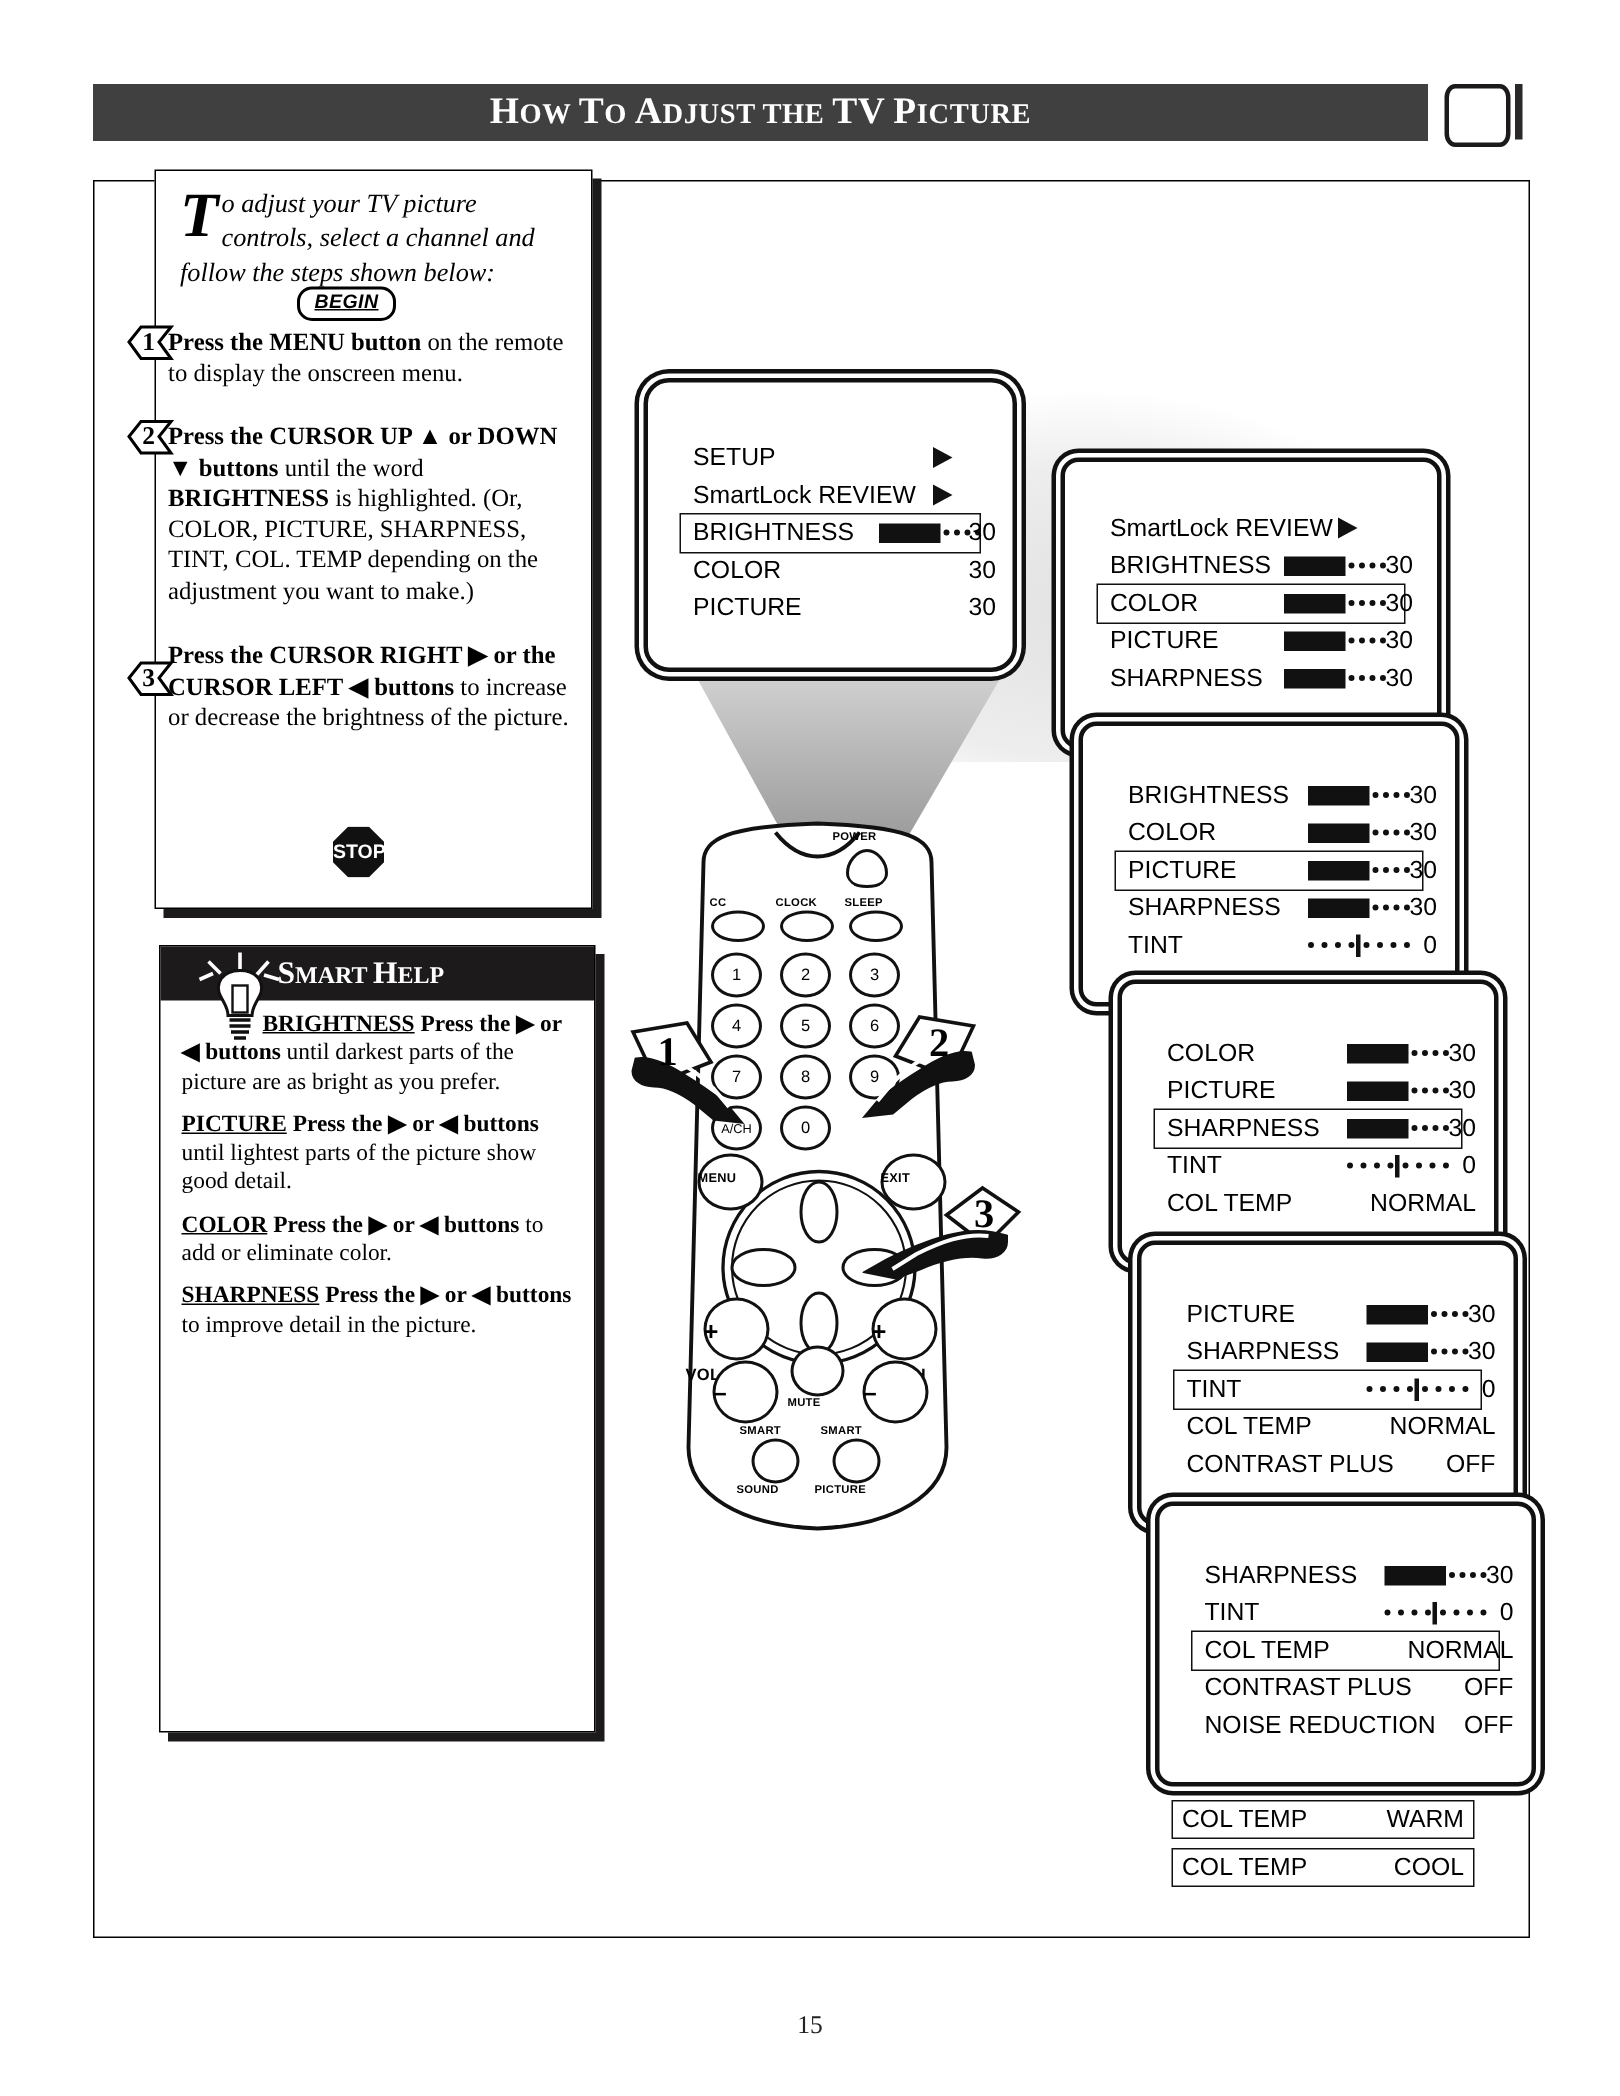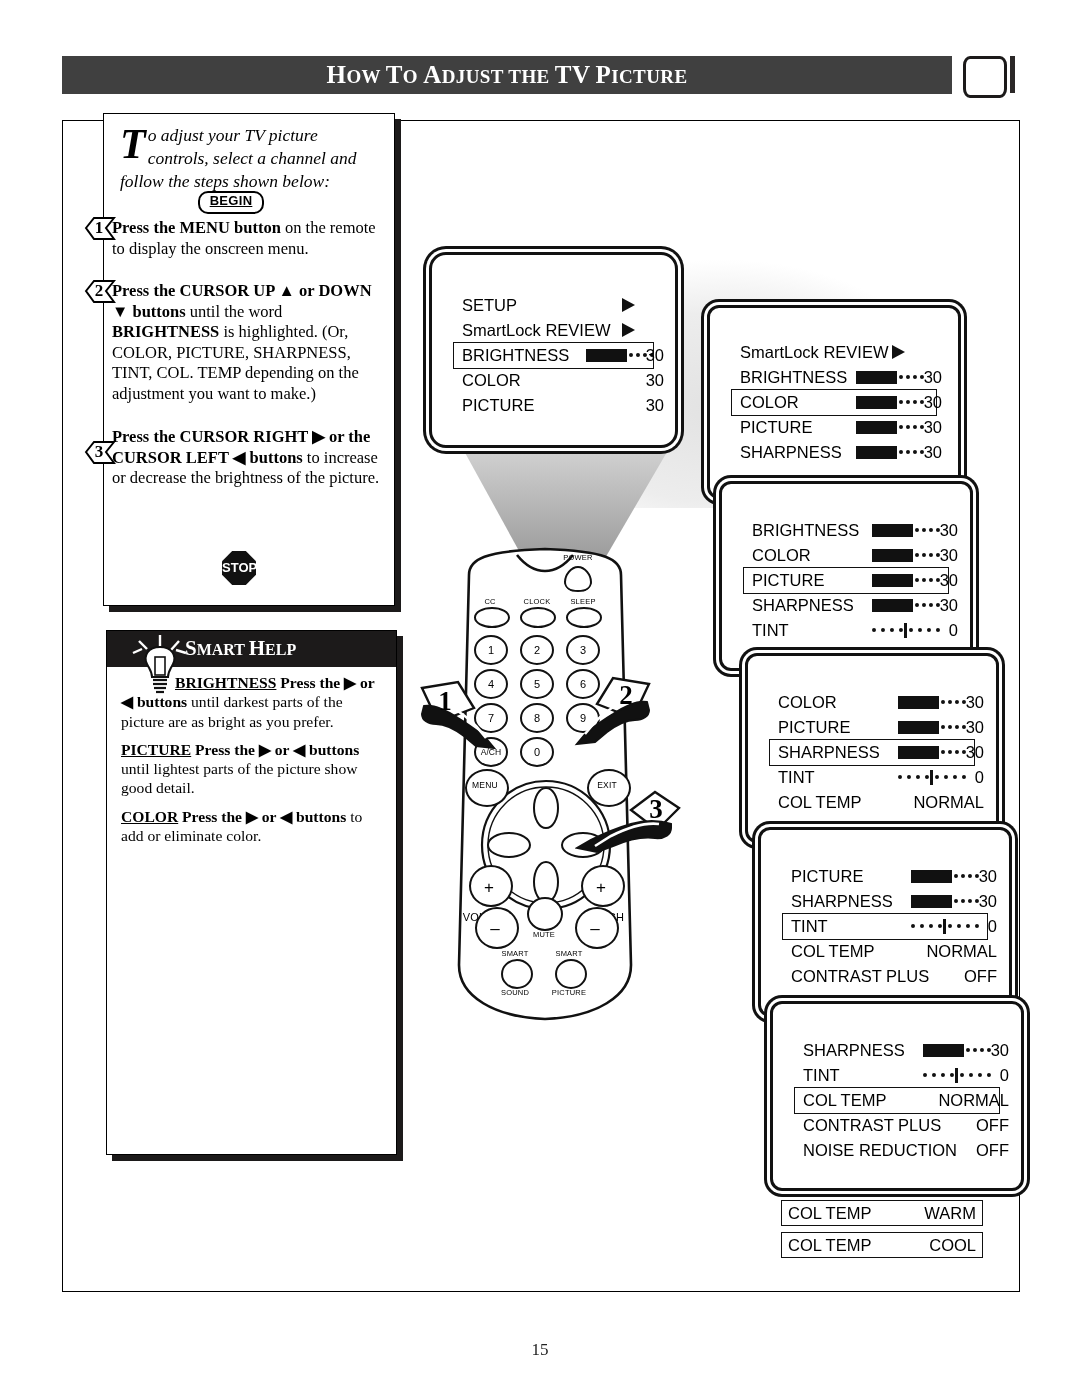--- a/index.html
+++ b/index.html
@@ -17,21 +17,21 @@
   #page-frame{position:absolute;left:62px;top:120px;width:956px;height:1170px;border:1px solid #000;}
 
   
   #intro-box{position:absolute;left:103px;top:113px;width:290px;height:491px;background:#fff;border:1px solid #000;
     box-shadow:6px 6px 0 #1c1a1a;}
   #intro-text{position:absolute;left:16px;top:10px;width:262px;font-style:italic;font-size:17.5px;line-height:23px;}
   #intro-text .dropcap{float:left;font-size:42px;line-height:36px;font-weight:bold;font-style:italic;padding-right:2px;margin-top:2px;}
 
   #begin-badge{position:absolute;left:198px;top:191px;width:62px;height:19px;border:2px solid #000;border-radius:10px;
     text-align:center;line-height:16px;font-family:"Liberation Sans",sans-serif;font-weight:bold;font-size:13px;
-    letter-spacing:.3px;text-decoration:underline;}
+    letter-spacing:.3px;text-decoration:underline;font-style:italic;}
 
   .step{position:absolute;width:272px;font-size:16.5px;line-height:20.5px;}
   .step b{font-weight:bold;}
   #step1{left:112px;top:218px;}
   #step2{left:112px;top:281px;}
   #step3{left:112px;top:427px;}
   .stepnum{position:absolute;width:30px;height:24px;font-family:"Liberation Serif",serif;font-weight:bold;font-size:17px;
     text-align:center;line-height:23px;}
   .stepnum svg{position:absolute;left:0;top:0;}
   .stepnum span{position:relative;z-index:2;display:block;}
@@ -82,22 +82,22 @@
   .tintbar .tick{position:absolute;top:-1px;width:3px;height:15px;background:#111;}
 
   
   .ctbox{position:absolute;border:1.5px solid #111;background:#fff;height:24px;
     font-family:"Liberation Sans",sans-serif;font-size:16.5px;line-height:24px;}
   .ctbox .lbl{position:absolute;left:6px;top:0;}
   .ctbox .val{position:absolute;right:6px;top:0;}
 
   
   #remote{position:absolute;left:455px;top:545px;width:180px;height:480px;}
-  .rm-label{position:absolute;font-family:"Liberation Sans",sans-serif;font-weight:normal;font-size:7.5px;
-    text-align:center;letter-spacing:.2px;}
+  .rm-label{position:absolute;font-family:"Liberation Sans",sans-serif;font-weight:bold;font-size:7.5px;
+    text-align:left;letter-spacing:.2px;}
   .rm-key{position:absolute;border:2px solid #111;border-radius:50%;background:#fff;
     font-family:"Liberation Sans",sans-serif;font-size:11px;text-align:center;}
   .rm-oval{position:absolute;border:2px solid #111;border-radius:50%;background:#fff;}
   .ptr{position:absolute;}
   .ptr .pnum{position:absolute;width:46px;height:46px;text-align:center;line-height:46px;
     font-family:"Liberation Serif",serif;font-weight:bold;font-size:27px;}
 
   #page-num{position:absolute;left:0;top:1340px;width:1080px;text-align:center;font-size:17px;color:#222;}
 </style>
 </head>
@@ -167,20 +167,21 @@
         <line x1="25" y1="55" x2="37" y2="55"></line>
         <line x1="27" y1="59" x2="35" y2="59"></line>
       </g>
     </svg>
   </div>
   <div id="sh-title"><span>S</span><span class="sc">MART</span><span class="sc"> </span><span>H</span><span class="sc">ELP</span></div>
   <div id="sh-body">
       <p class="first-p"><span class="u">BRIGHTNESS</span> <span class="bd">Press the ▶ or ◀ buttons</span> until darkest parts of the picture are as bright as you prefer.</p>
       <p><span class="u">PICTURE</span> <span class="bd">Press the ▶ or ◀ buttons</span> until lightest parts of the picture show good detail.</p>
       <p><span class="u">COLOR</span> <span class="bd">Press the ▶ or ◀ buttons</span> to add or eliminate color.</p>
+      <p><span class="u">SHARPNESS</span> <span class="bd">Press the ▶ or ◀ buttons</span> to improve detail in the picture.</p>
     </div>
 </div>
 
 <div id="menus-host">
     <div class="screen" style="left: 429px; top: 252px; width: 243px; height: 190px; border-radius: 17px;">
       <div class="rows" style="top: 38px; left: 22px; width: 199px;">
         <div class="row">
           <span class="lbl">SETUP</span>
           <span class="arrow" style="left: 168px;"></span>
         </div>

